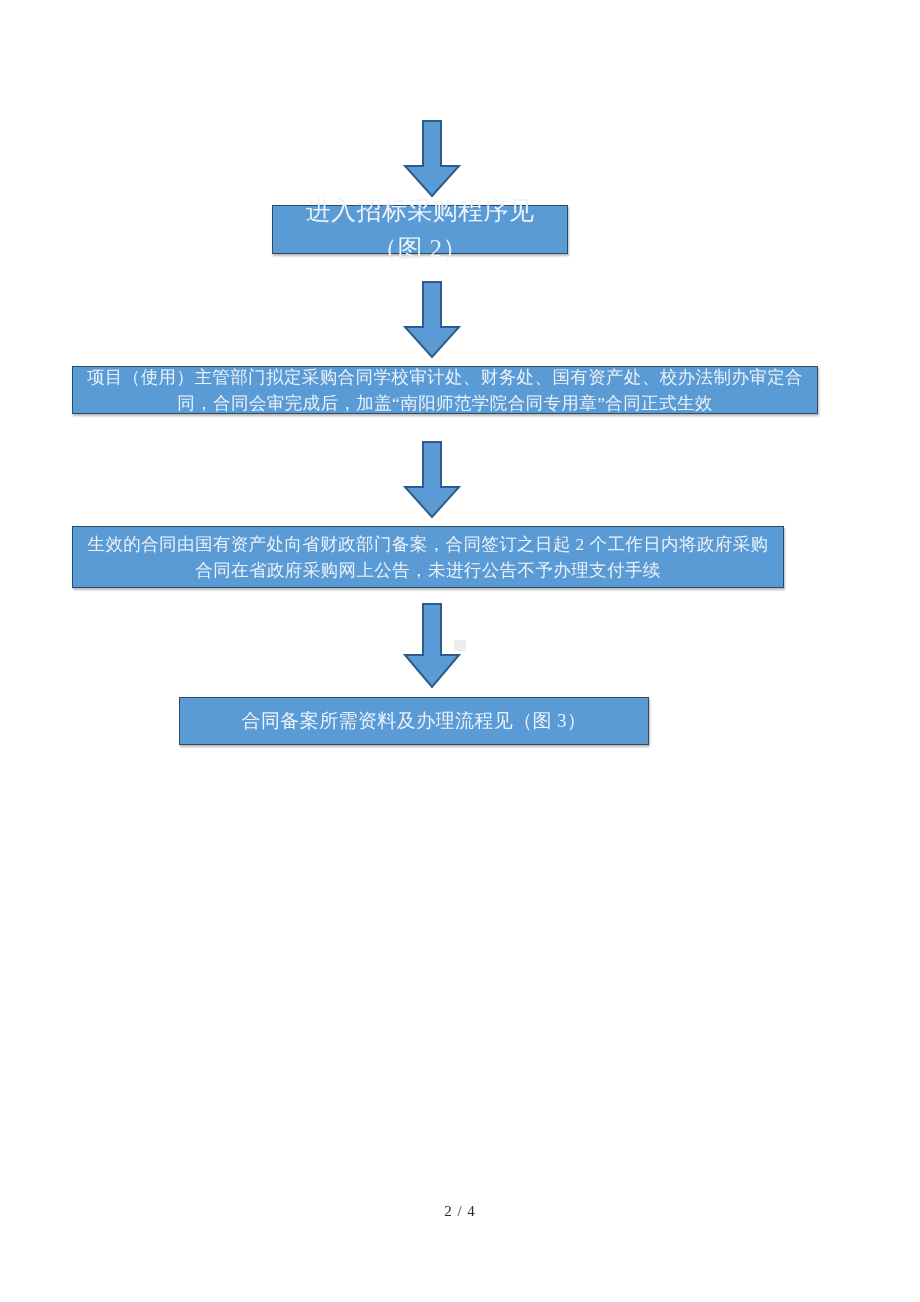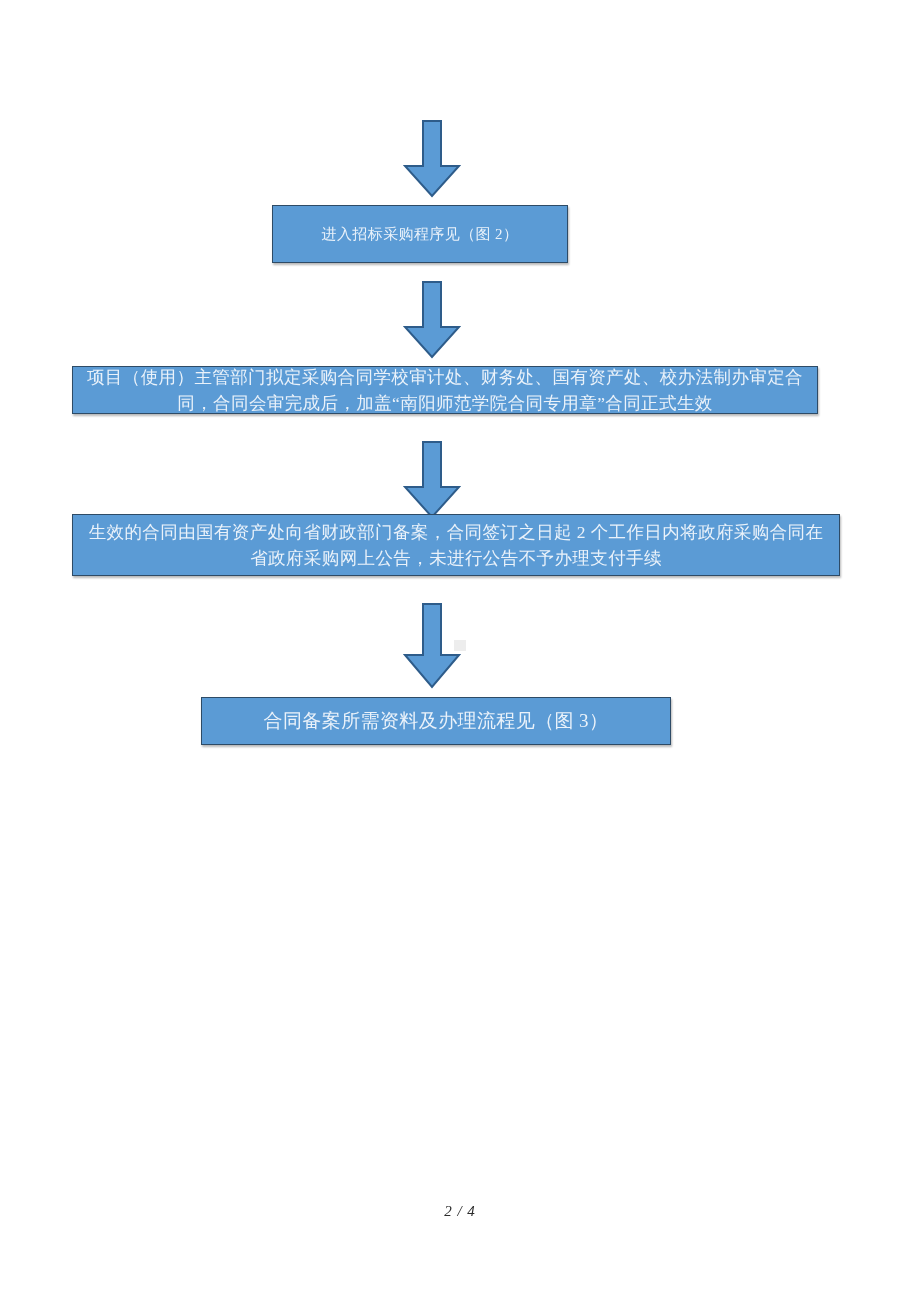--- a/index.html
+++ b/index.html
@@ -42,42 +42,42 @@
     display: block;
     width: 100%;
     padding: 0 8px;
     box-sizing: border-box;
   }
 
   #box-enter-bidding {
     left: 272px;
     top: 205px;
     width: 296px;
-    height: 58px;
-    font-size: 15px;
+    height: 49px;
+    font-size: 25px;
   }
 
   #box-contract-review {
     left: 72px;
     top: 366px;
     width: 746px;
     height: 48px;
     font-size: 17.5px;
   }
 
   #box-contract-filing {
     left: 72px;
-    top: 514px;
-    width: 768px;
+    top: 526px;
+    width: 712px;
     height: 62px;
     font-size: 17.5px;
   }
 
   #box-filing-materials {
-    left: 201px;
+    left: 179px;
     top: 697px;
     width: 470px;
     height: 48px;
     font-size: 19px;
   }
 
   
   .arrow {
     position: absolute;
     width: 58px;
@@ -102,21 +102,20 @@
   
   #page-footer {
     position: absolute;
     left: 0;
     top: 1203px;
     width: 920px;
     text-align: center;
     font-size: 15px;
     color: #2b2b2b;
     letter-spacing: 1px;
-    font-style: italic;
   }
 </style>
 </head>
 <body>
 
 <div class="page">
 
   <div class="arrow" id="arrow-1">
     <svg viewBox="0 0 58 78" preserveAspectRatio="none" aria-hidden="true">
       <polygon points="20,1 38,1 38,46 56,46 29,76 2,46 20,46" fill="#5B9BD5" stroke="#2E5C8A" stroke-width="2" stroke-linejoin="miter"></polygon>

